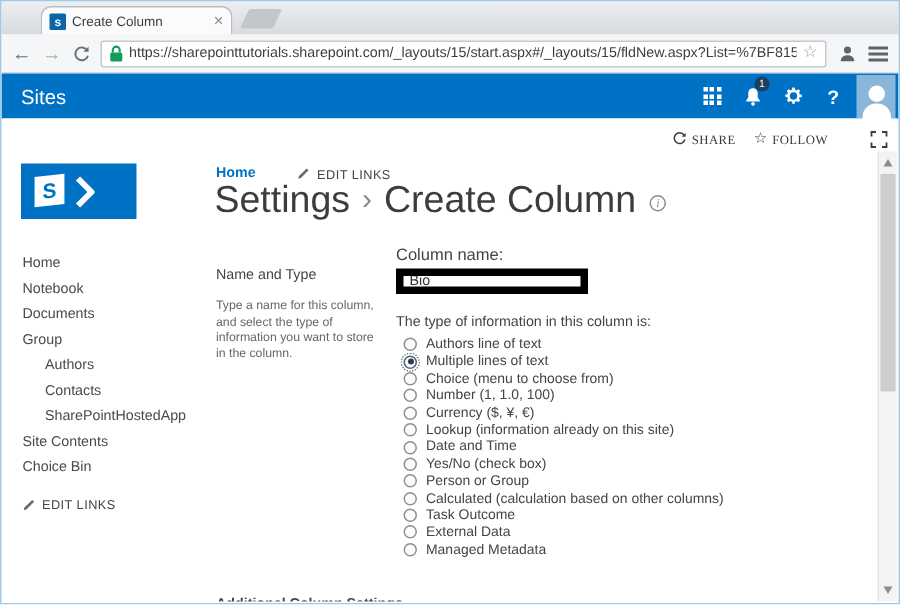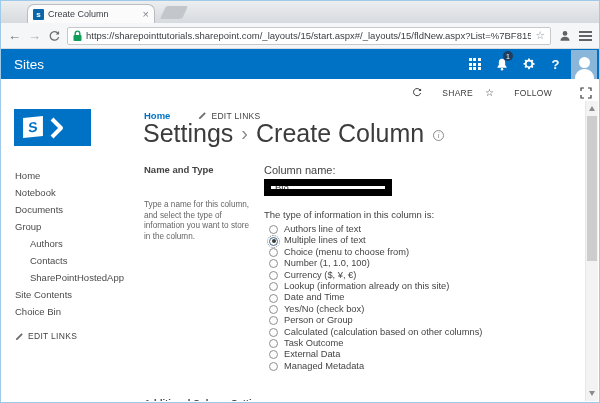--- a/index.html
+++ b/index.html
@@ -55,21 +55,21 @@
                   margin:7px auto 1px; }
   .avatar .body { width:19px; height:12px; background:#fff; border-radius:9px 9px 0 0;
                   margin:0 auto; }
 
   
   .content { position:absolute; top:78px; left:1px; right:1px; bottom:1px; background:#fff;
              overflow:hidden; }
 
   .actions-row { position:absolute; top:8px; right:6px; display:flex; align-items:center;
                  gap:4px; font-size:8.5px; color:#3b3b3b; letter-spacing:.3px; }
-  .action { display:flex; gap:20px; }
+  .action { display:flex; gap:3px;font-family:Liberation Serif, serif; }
   .action + .action { margin-left:8px; }
   .follow-star { font-size:10px; line-height:1; color:#3b3b3b; }
   .focus-btn { margin-left:24px; display:flex; }
 
   .sidebar { position:absolute; left:0; top:0; width:134px; bottom:0; }
   .sp-logo { position:absolute; left:12px; top:30px; width:77px; height:37px; background:#0072c6; }
   .sp-logo .sq { position:absolute; left:9px; top:8px; width:20px; height:20px; background:#fff;
                  transform:rotate(-6deg) skewX(-6deg); display:flex; align-items:center;
                  justify-content:center; color:#0072c6; font-weight:bold; font-size:14px; }
   .sp-logo svg { position:absolute; left:36px; top:7px; }
@@ -87,26 +87,26 @@
                font-size:8.5px; color:#444; letter-spacing:.3px; }
   .page-title { position:absolute; left:0; top:40px; font-size:25px; font-weight:300;
                 color:#3c3c3c; white-space:nowrap; display:flex; align-items:center; }
   .title-sep { color:#8a8a8a; margin:0 8px; font-size:20px; }
   .info-icon { width:11px; height:11px; border:1px solid #8c8c8c; border-radius:50%;
                color:#8c8c8c; font-size:8px; font-family:"Liberation Serif", serif;
                font-style:italic; display:flex; align-items:center; justify-content:center;
                margin-left:9px; margin-top:3px; }
 
   .descr-col { position:absolute; left:1px; top:85px; width:107px; }
-  .section-title { font-size:9.5px; font-weight:bold; color:#444; }
-  .section-desc { font-size:8.2px; color:#666; line-height:10.5px; margin-top:25px; }
+  .section-title { font-size:9.5px; font-weight:normal; color:#444;margin-top:14px; }
+  .section-desc { font-size:8.2px; color:#666; line-height:10.5px; margin-top:10px; }
   .form-col { position:absolute; left:121px; top:85px; right:0; }
   .field-label { font-size:11px; color:#444; }
   .name-input { display:block; margin-top:3px; width:128px; height:17px;
-                border:7px solid #000000; font-size:9.5px; color:#333; padding:0 4px;
+                border:5px solid #000000; font-size:9.5px; color:#333; padding:0 4px;
                 font-family:"Liberation Sans", sans-serif; }
   .type-question { font-size:9.5px; color:#444; margin-top:13px; }
   .options { list-style:none; margin-top:4px; }
   .options li { height:11.4px; line-height:11.4px; font-size:9.3px; color:#444;
                 display:flex; align-items:center; white-space:nowrap; }
   .radio { width:9px; height:9px; border:1px solid #8f8f8f; border-radius:50%;
            background:#fdfdfd; display:inline-block; margin:0 6px 0 5px; position:relative;
            flex:0 0 auto; }
   .options li.selected .radio { border-color:#47688c; outline:1px dotted #777;
                                 outline-offset:1px; }

